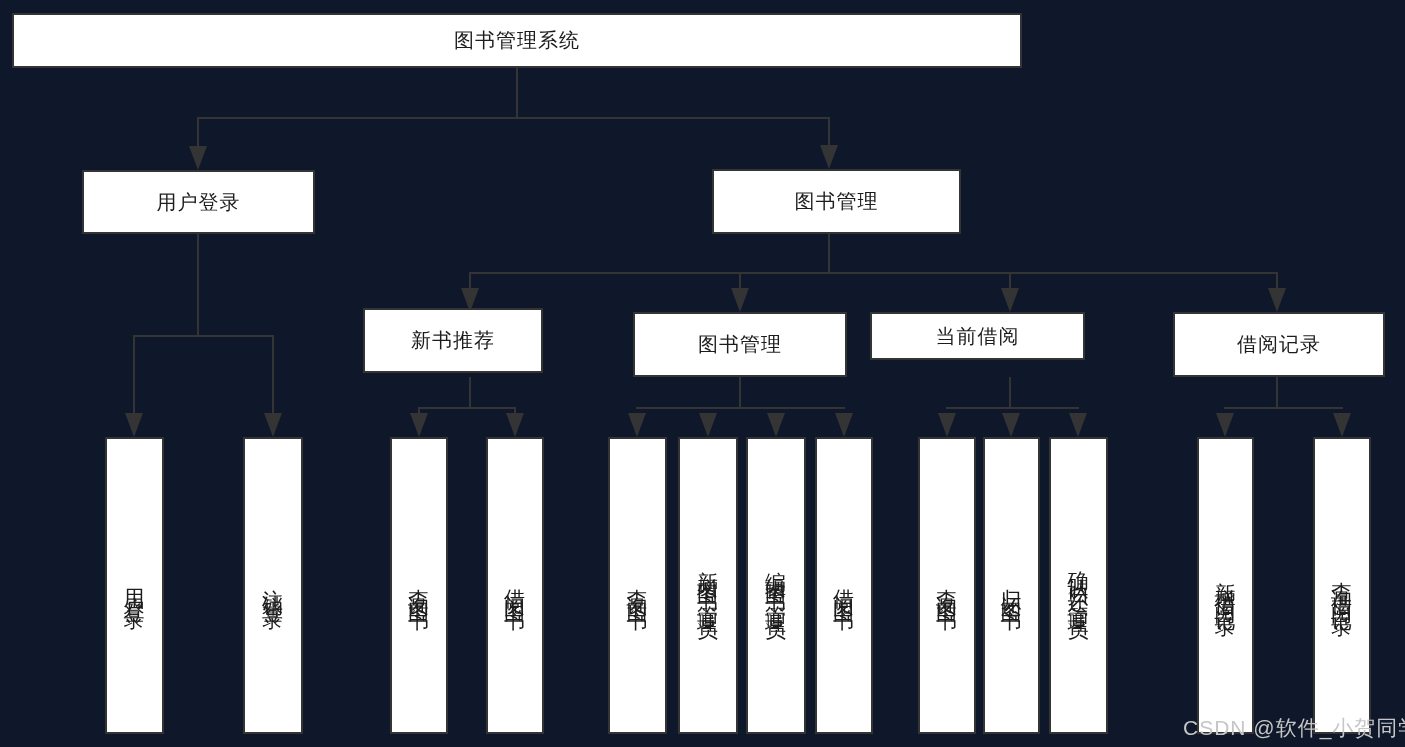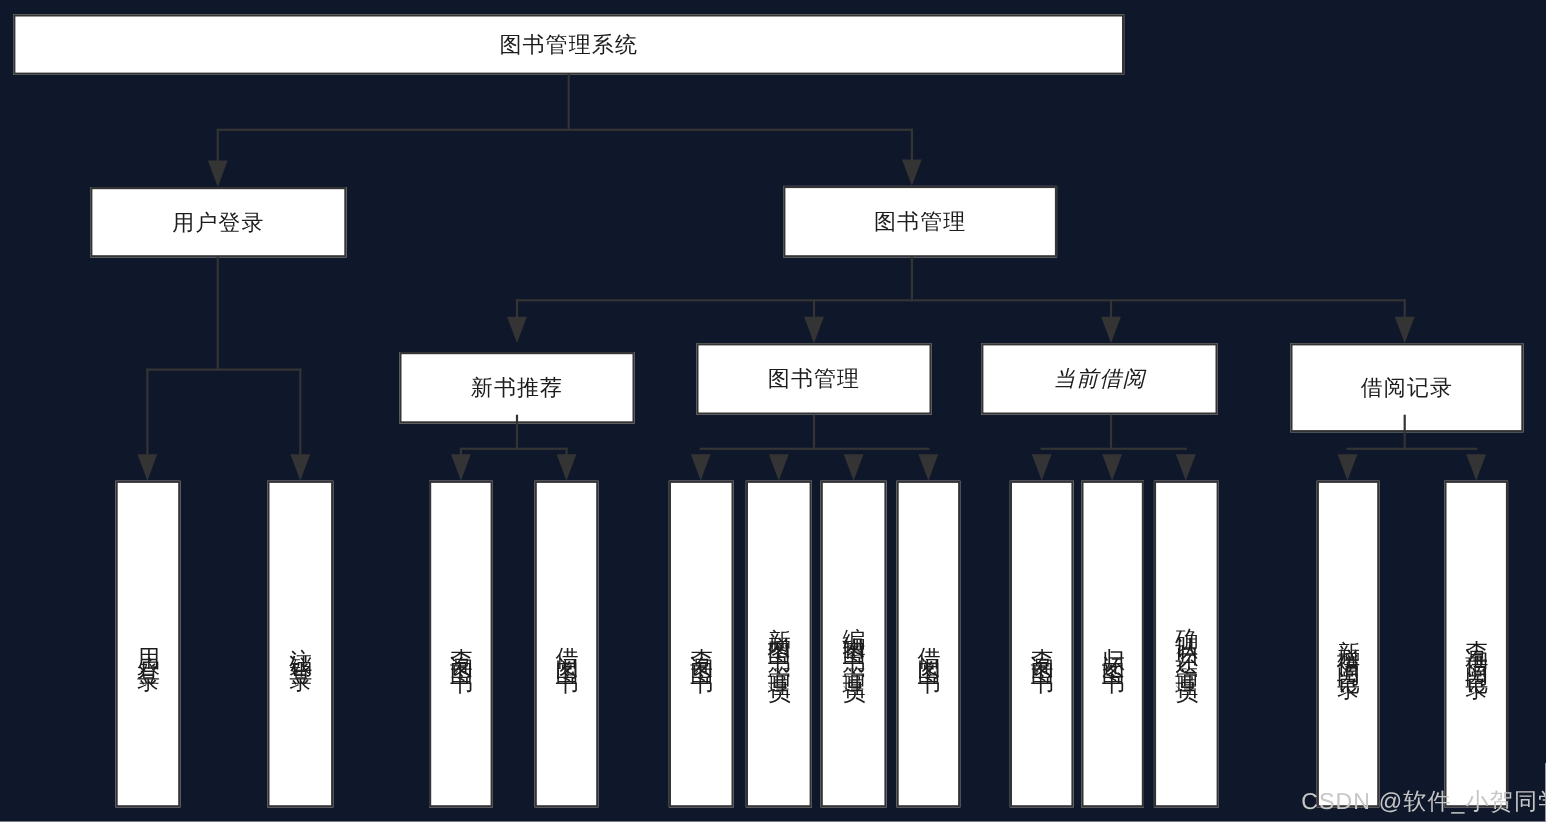--- a/index.html
+++ b/index.html
@@ -87,24 +87,24 @@
   <div class="lh" style="left:469px;top:272px;width:809px;"></div>
   <div class="lv" style="left:469px;top:272px;height:20px;"></div>
   <div class="ah" style="left:461px;top:288px;"></div>
   <div class="lv" style="left:739px;top:272px;height:20px;"></div>
   <div class="ah" style="left:731px;top:288px;"></div>
   <div class="lv" style="left:1009px;top:272px;height:20px;"></div>
   <div class="ah" style="left:1001px;top:288px;"></div>
   <div class="lv" style="left:1276px;top:272px;height:20px;"></div>
   <div class="ah" style="left:1268px;top:288px;"></div>
 
-  <div class="box" style="left:363px;top:320px;width:214px;height:65px;text-align:center;">新书推荐</div>
+  <div class="box" style="left:363px;top:308px;width:180px;height:65px;text-align:center;">新书推荐</div>
   <div class="box" style="left:633px;top:312px;width:214px;height:65px;">图书管理</div>
-  <div class="box" style="left:892px;top:312px;width:215px;height:65px;font-style:italic;">当前借阅</div>
-  <div class="box" style="left:1173px;top:312px;width:212px;height:81px;">借阅记录</div>
+  <div class="box" style="left:870px;top:312px;width:215px;height:48px;">当前借阅</div>
+  <div class="box" style="left:1173px;top:312px;width:212px;height:65px;">借阅记录</div>
 
   <div class="lv" style="left:469px;top:377px;height:32px;"></div>
   <div class="lh" style="left:418px;top:407px;width:98px;"></div>
   <div class="lv" style="left:418px;top:407px;height:12px;"></div>
   <div class="ah" style="left:410px;top:413px;"></div>
   <div class="lv" style="left:514px;top:407px;height:12px;"></div>
   <div class="ah" style="left:506px;top:413px;"></div>
 
   <div class="lv" style="left:739px;top:377px;height:32px;"></div>
   <div class="lh" style="left:636px;top:407px;width:209px;"></div>

